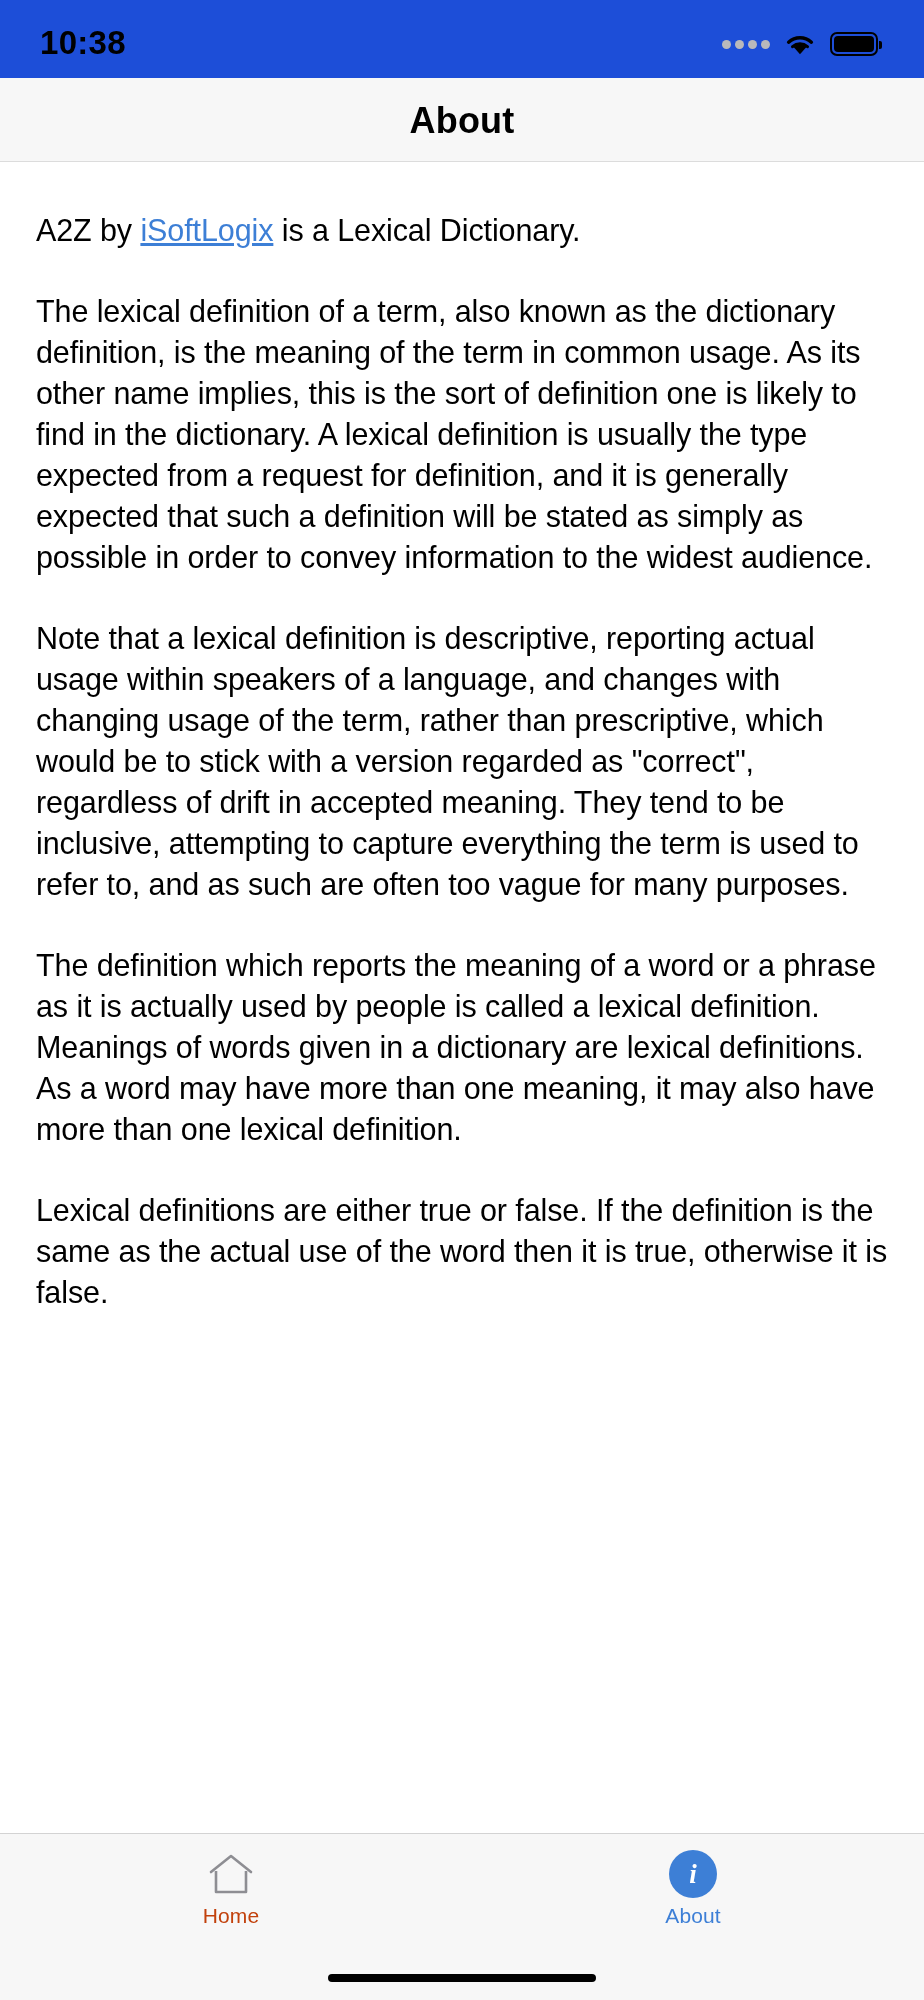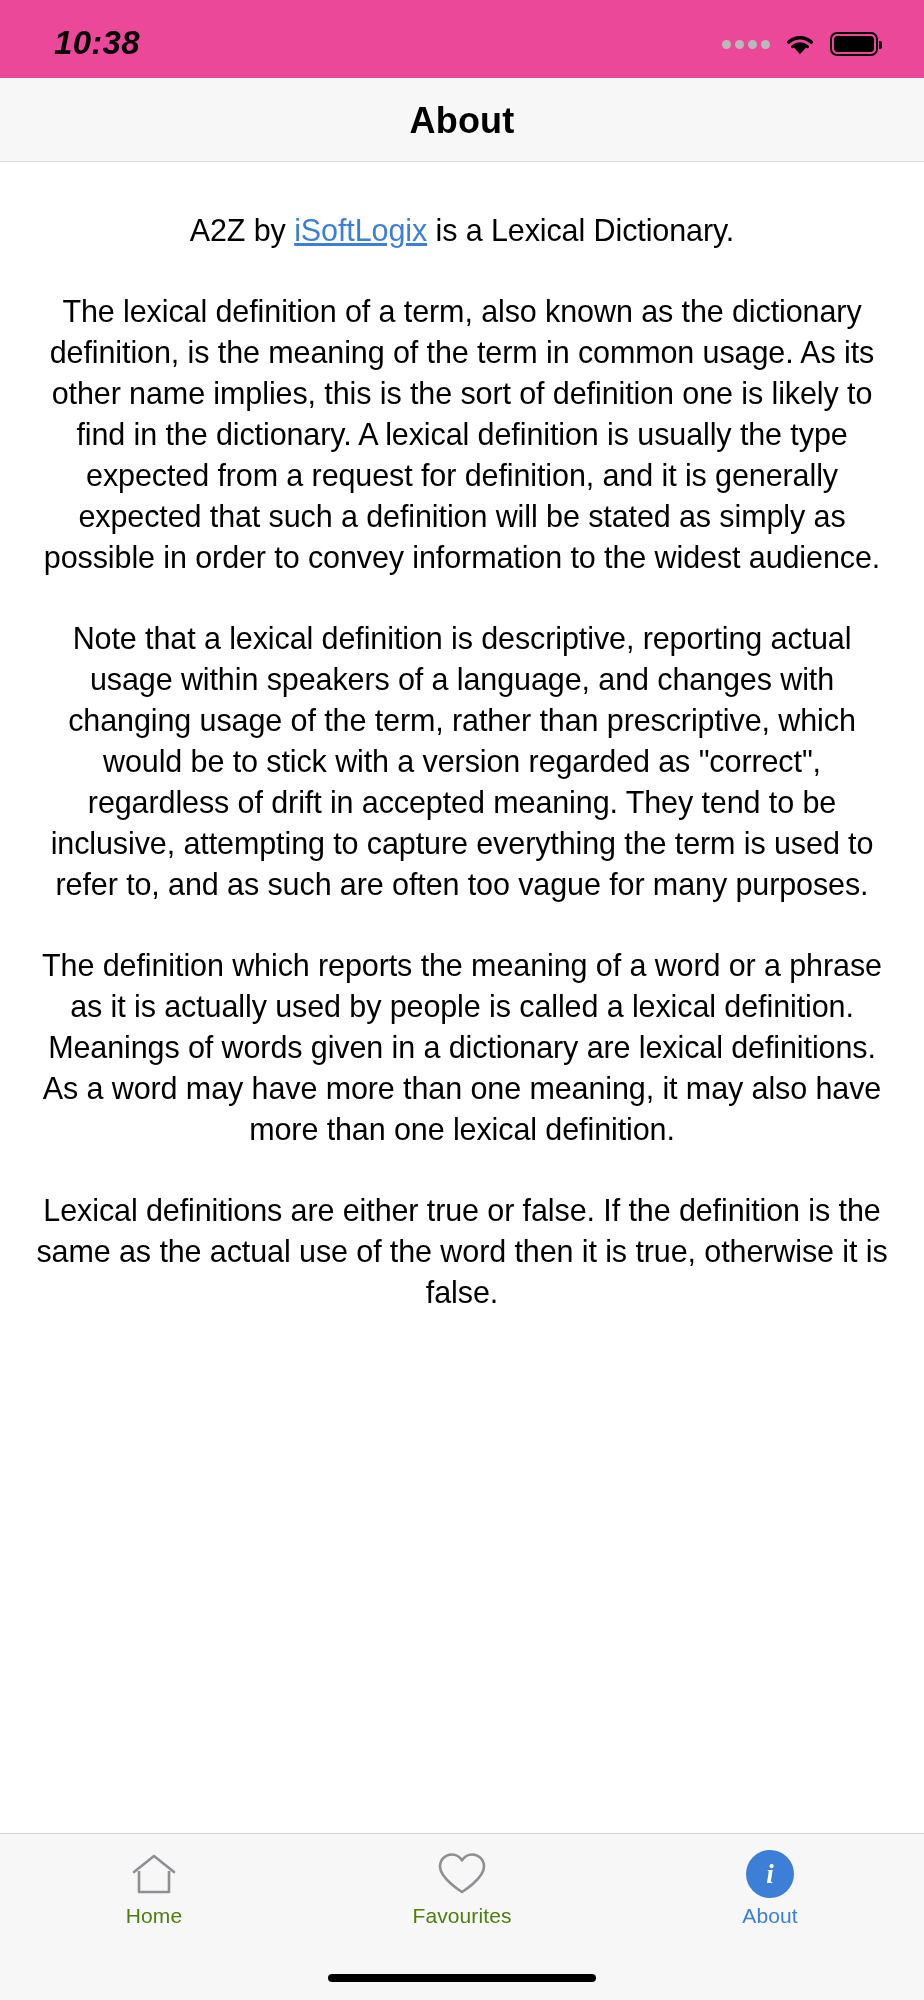--- a/index.html
+++ b/index.html
@@ -19,28 +19,27 @@
     width: 924px;
     height: 2000px;
     display: flex;
     flex-direction: column;
     background: #ffffff;
   }
 
   
   .status-bar {
     height: 78px;
-    background: #ec4899;
+    background: #1d4ed8;
     display: flex;
     align-items: center;
     justify-content: space-between;
-    padding: 0 46px 0 54px;
-    box-sizing: border-box;
-    flex: 0 0 auto;
-    font-style: italic;
+    padding: 0 46px 0 40px;
+    box-sizing: border-box;
+    flex: 0 0 auto;
   }
   .status-time {
     font-size: 33px;
     font-weight: bold;
     color: #000000;
     letter-spacing: 0.3px;
     padding-top: 8px;
   }
   .status-right {
     display: flex;
@@ -114,21 +113,20 @@
     padding: 48px 36px 0 36px;
     box-sizing: border-box;
     overflow: hidden;
   }
   .para {
     font-size: 30.5px;
     line-height: 41px;
     color: #000000;
     margin: 0 0 40px 0;
     letter-spacing: -0.1px;
-    text-align: center;
   }
   .para:last-child { margin-bottom: 16px; }
   .link {
     color: #3d7fd6;
     text-decoration: underline;
     cursor: pointer;
   }
 
   
   .tab-bar {
@@ -144,21 +142,21 @@
     display: flex;
     flex-direction: column;
     align-items: center;
     justify-content: flex-start;
     padding-top: 16px;
     gap: 6px;
     cursor: pointer;
   }
   .tab-label {
     font-size: 21px;
-    color: #4d7c0f;
+    color: #c2410c;
     letter-spacing: 0.1px;
   }
   .tab.active .tab-label { color: #3d7fd6; }
   .tab-icon { height: 48px; display: flex; align-items: center; justify-content: center; }
   .info-badge {
     width: 48px; height: 48px;
     border-radius: 50%;
     background: #3d7fd6;
     color: #ffffff;
     font-size: 27px;
@@ -229,28 +227,20 @@
   <div class="tab-bar">
     <div class="tab">
       <span class="tab-icon">
         <svg width="48" height="44" viewBox="0 0 48 44">
           <path d="M4 20 L24 4 L44 20" stroke="#8e8e93" stroke-width="2.6" fill="none" stroke-linecap="round" stroke-linejoin="round"></path>
           <path d="M9 19 L9 40 L39 40 L39 19" stroke="#8e8e93" stroke-width="2.6" fill="none" stroke-linejoin="round"></path>
         </svg>
       </span>
       <span class="tab-label">Home</span>
     </div>
-    <div class="tab">
-      <span class="tab-icon">
-        <svg width="52" height="46" viewBox="0 0 52 46">
-          <path d="M26 41 C26 41 4 27.5 4 15.5 C4 8.6 9.4 3.5 15.8 3.5 C20.2 3.5 23.8 5.9 26 9.4 C28.2 5.9 31.8 3.5 36.2 3.5 C42.6 3.5 48 8.6 48 15.5 C48 27.5 26 41 26 41 Z" stroke="#8e8e93" stroke-width="2.6" fill="none" stroke-linejoin="round"></path>
-        </svg>
-      </span>
-      <span class="tab-label">Favourites</span>
-    </div>
     <div class="tab active">
       <span class="tab-icon">
         <span class="info-badge">i</span>
       </span>
       <span class="tab-label">About</span>
     </div>
   </div>
 
   <div class="home-indicator-area">
     <div class="home-indicator"></div>

